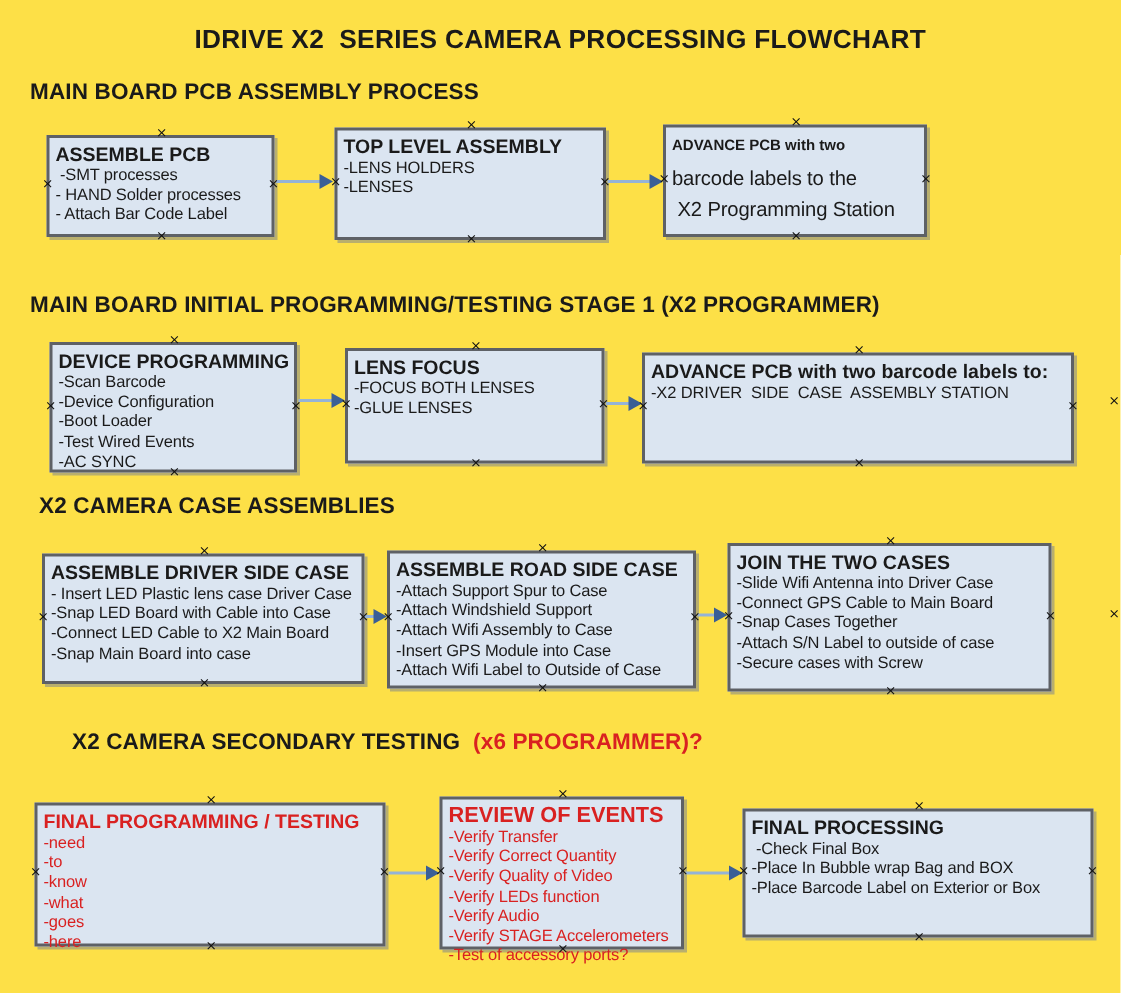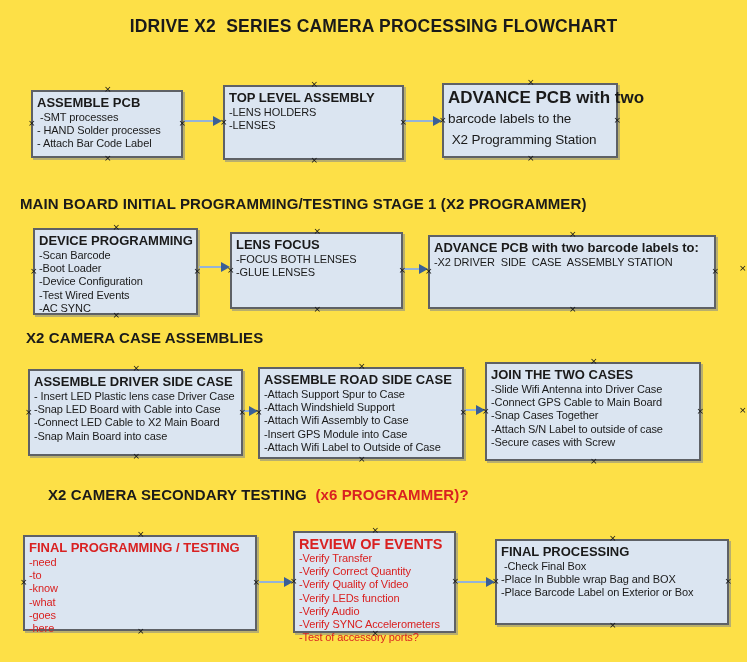--- a/index.html
+++ b/index.html
@@ -25,21 +25,21 @@
   }
   .sec-heading .red-part{color:var(--red);}
   .flowbox{
     position:absolute;background:var(--box-fill);
     border:2px solid var(--box-border);
     box-shadow:2px 2px 0 rgba(130,134,140,.55);
     padding:3px 4px;box-sizing:border-box;overflow:visible;
   }
   .bx-title{font-size:13px;font-weight:bold;line-height:16px;white-space:pre;}
   .bx-item{font-size:11px;line-height:13.2px;white-space:pre;letter-spacing:-0.1px;}
-  .spaced .bx-title{line-height:20px;font-size:17px;}
+  .spaced .bx-title{line-height:20px;font-size:10px;}
   .spaced .bx-item{font-weight:normal;font-size:13.5px;line-height:21px;}
   .red-box .bx-title,.red-box .bx-item{color:var(--red);}
   .title-lg .bx-title{font-size:14.5px;}
   .arrow{position:absolute;height:0;}
   .arrow .line{position:absolute;left:0;right:6px;top:-1px;height:2px;background:var(--arrow-line);}
   .arrow .head{
     position:absolute;right:-1px;top:-5px;width:0;height:0;
     border-left:9px solid var(--arrow-head);
     border-top:5px solid transparent;border-bottom:5px solid transparent;
   }
@@ -53,20 +53,21 @@
   .cx-r{right:-5px;top:50%;margin-top:-5px;}
   .stray{z-index:3;}
 </style>
 </head>
 <body>
 
 <div id="canvas">
 
   <div class="doc-title">IDRIVE X2  SERIES CAMERA PROCESSING FLOWCHART</div>
 
+  <div class="sec-heading" style="left:20px;top:53px;">MAIN BOARD PCB ASSEMBLY PROCESS</div>
 
   <div class="flowbox" style="left:31px;top:90px;width:152px;height:68px;">
     <div class="bx-title">ASSEMBLE PCB</div>
     <div class="bx-item"> -SMT processes</div>
     <div class="bx-item">- HAND Solder processes</div>
     <div class="bx-item">- Attach Bar Code Label</div>
   <span class="cx cx-t">×</span>
       <span class="cx cx-b">×</span>
       <span class="cx cx-l">×</span>
       <span class="cx cx-r">×</span>
@@ -99,22 +100,22 @@
   <div class="arrow" style="left:405px;top:121px;width:36px;">
       <div class="line"></div>
       <div class="head"></div>
     </div>
 
   <div class="sec-heading" style="left:20px;top:195px;">MAIN BOARD INITIAL PROGRAMMING/TESTING STAGE 1 (X2 PROGRAMMER)</div>
 
   <div class="flowbox" style="left:33px;top:228px;width:165px;height:87px;">
     <div class="bx-title">DEVICE PROGRAMMING</div>
     <div class="bx-item">-Scan Barcode</div>
+    <div class="bx-item">-Device Configuration</div>
     <div class="bx-item">-Boot Loader</div>
-    <div class="bx-item">-Device Configuration</div>
     <div class="bx-item">-Test Wired Events</div>
     <div class="bx-item">-AC SYNC</div>
   <span class="cx cx-t">×</span>
       <span class="cx cx-b">×</span>
       <span class="cx cx-l">×</span>
       <span class="cx cx-r">×</span>
     </div>
 
   <div class="flowbox" style="left:230px;top:232px;width:173px;height:77px;">
     <div class="bx-title">LENS FOCUS</div>
@@ -211,21 +212,21 @@
       <span class="cx cx-r">×</span>
     </div>
 
   <div class="flowbox red-box title-lg" style="left:293px;top:531px;width:163px;height:102px;">
     <div class="bx-title">REVIEW OF EVENTS</div>
     <div class="bx-item">-Verify Transfer</div>
     <div class="bx-item">-Verify Correct Quantity</div>
     <div class="bx-item">-Verify Quality of Video</div>
     <div class="bx-item">-Verify LEDs function</div>
     <div class="bx-item">-Verify Audio</div>
-    <div class="bx-item">-Verify SYNC Accelerometers</div>
+    <div class="bx-item">-Verify STAGE Accelerometers</div>
     <div class="bx-item">-Test of accessory ports?</div>
   <span class="cx cx-t">×</span>
       <span class="cx cx-b">×</span>
       <span class="cx cx-l">×</span>
       <span class="cx cx-r">×</span>
     </div>
 
   <div class="flowbox" style="left:495px;top:539px;width:234px;height:86px;">
     <div class="bx-title">FINAL PROCESSING</div>
     <div class="bx-item"> -Check Final Box</div>

